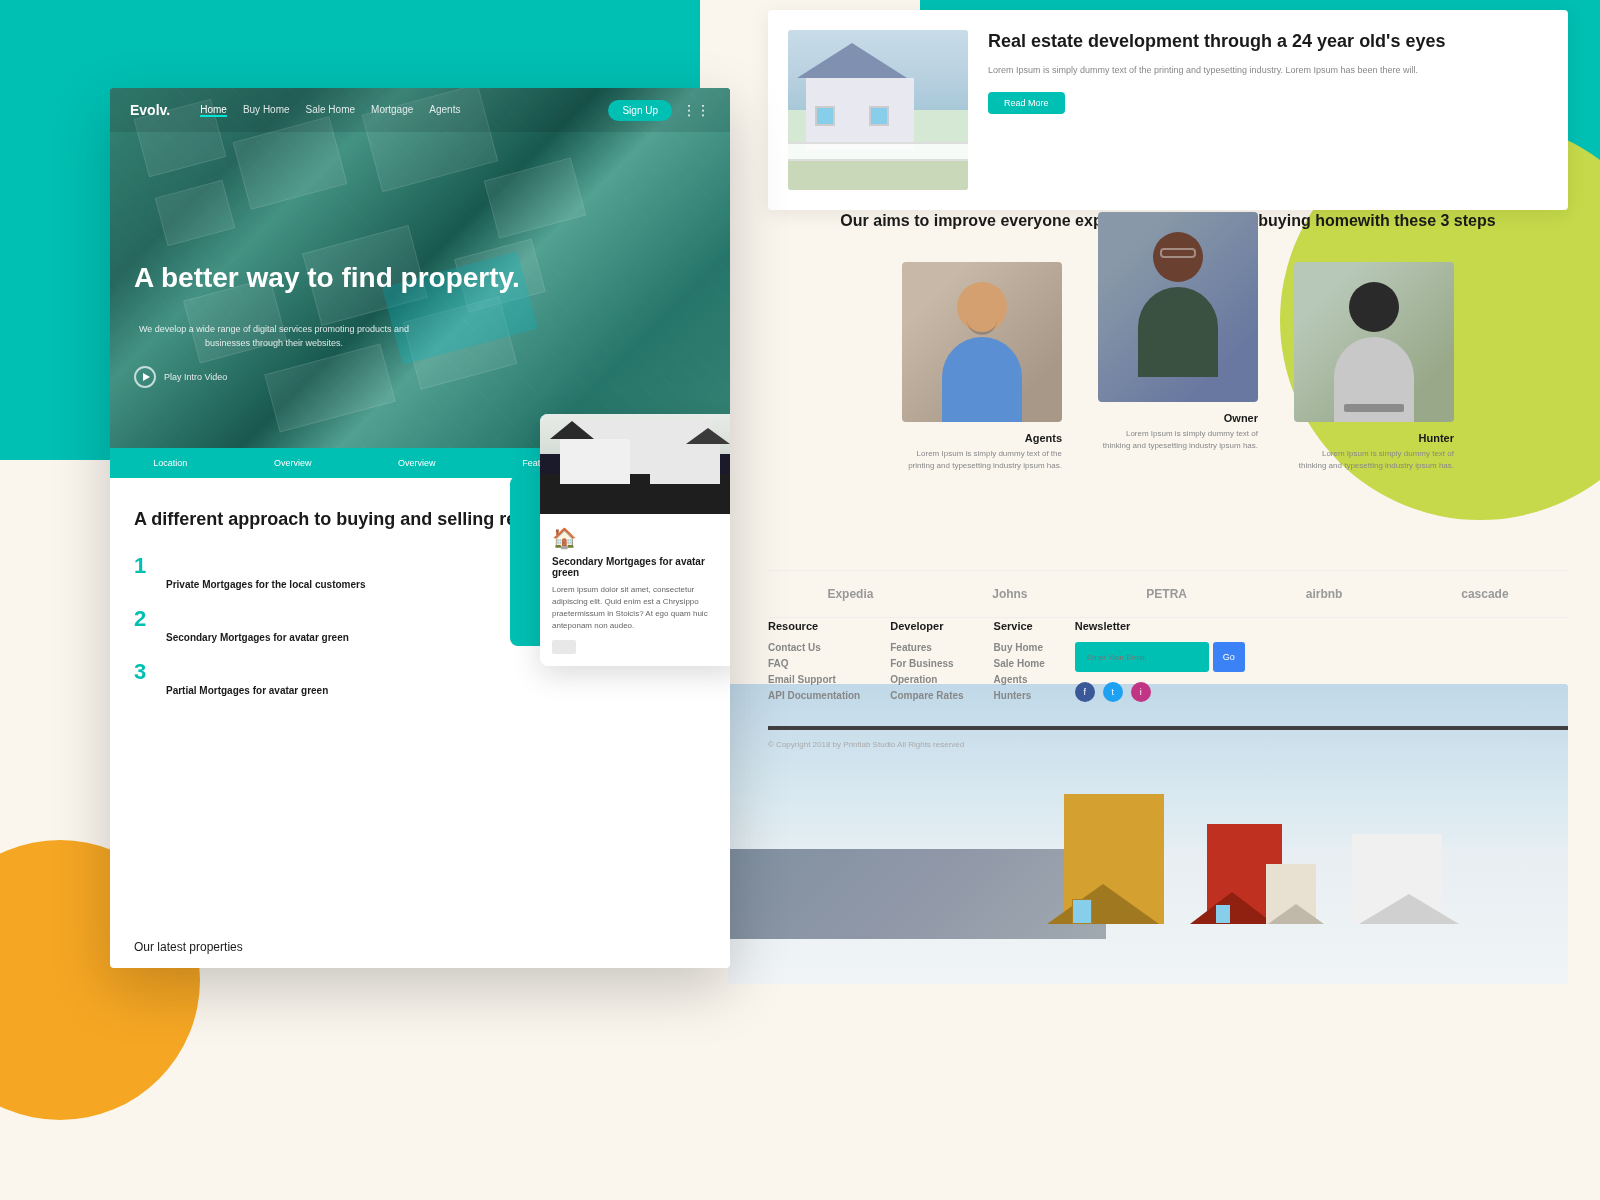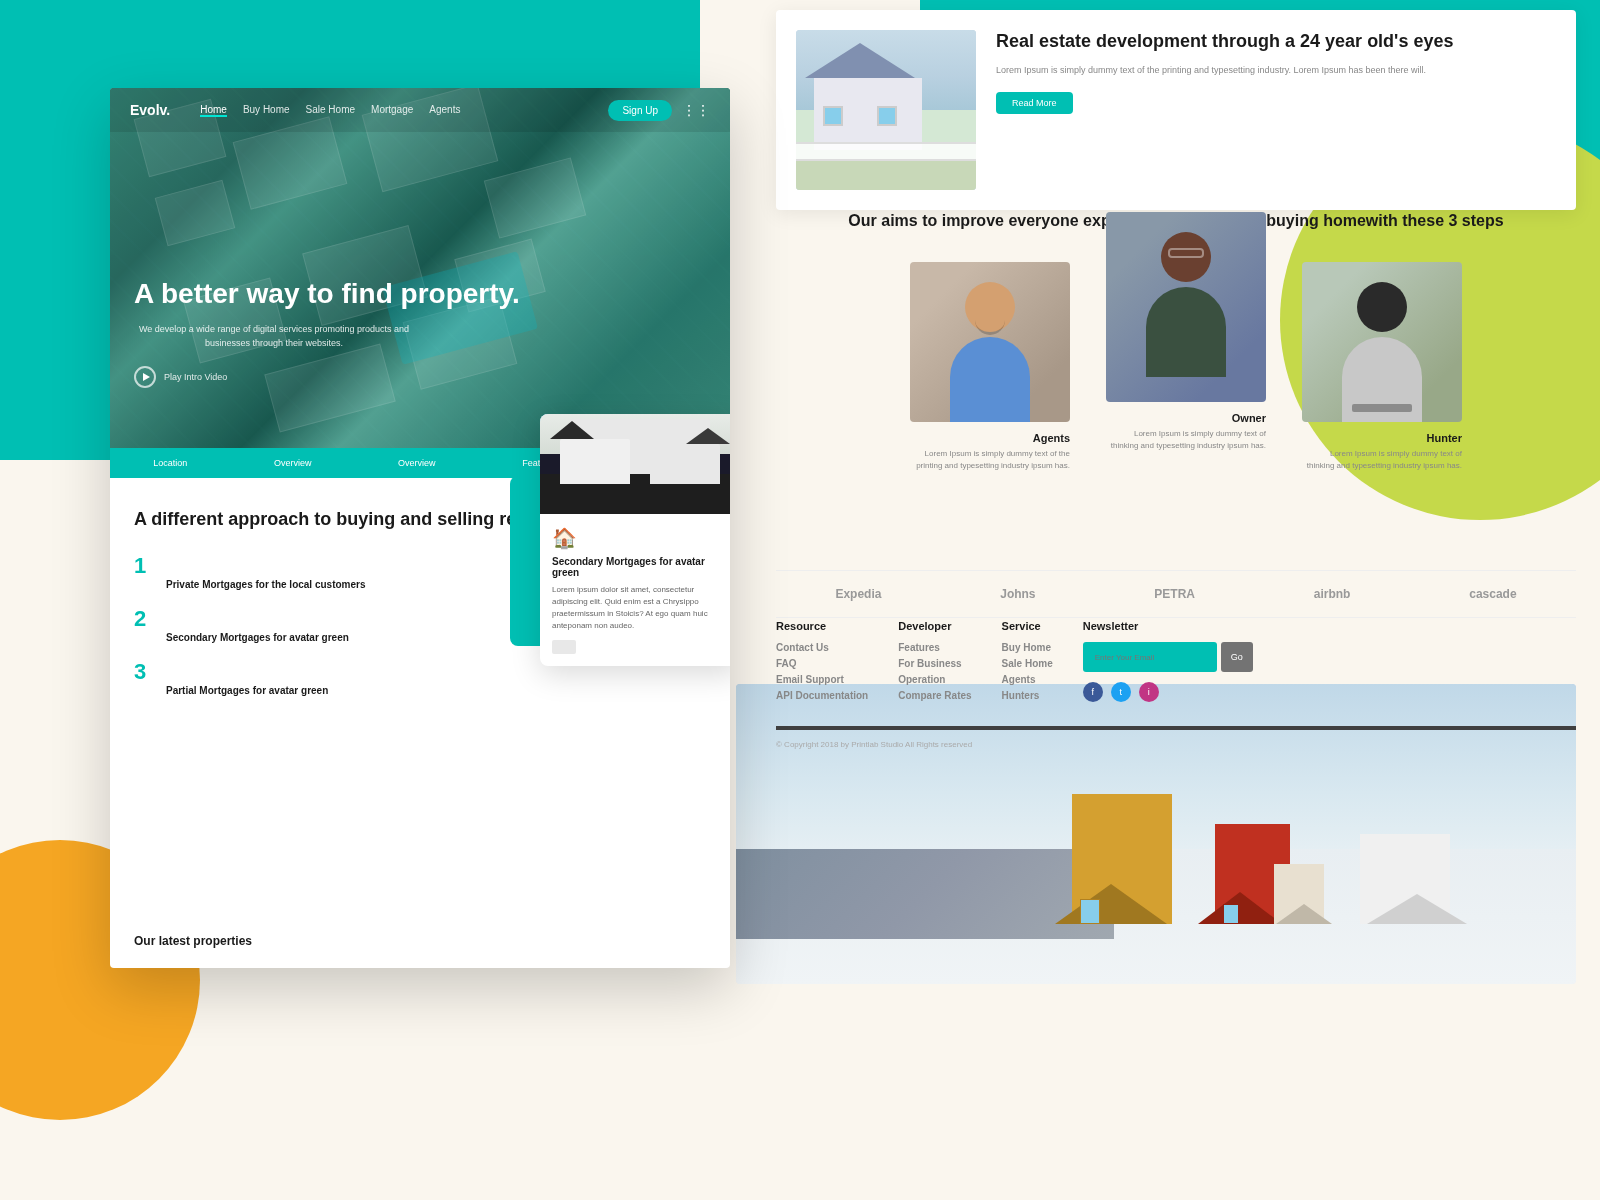--- a/index.html
+++ b/index.html
@@ -154,21 +154,21 @@
       bottom: 60px;
       left: 24px;
       right: 24px;
       z-index: 20;
     }
     .hero-title {
       color: #fff;
       font-size: 28px;
       font-weight: 800;
       line-height: 1.2;
-      margin-bottom: 12px;
+      margin-bottom: 28px;
     }
     .hero-subtitle {
       color: rgba(255,255,255,0.85);
       font-size: 9px;
       line-height: 1.5;
       max-width: 280px;
       margin-bottom: 16px;
       text-align: center;
     }
     .play-btn {
@@ -299,32 +299,32 @@
       width: 170px;
       height: 170px;
       background: #00bfb3;
       border-radius: 8px;
       z-index: 20;
     }
 
     
     .bottom-label {
       position: absolute;
-      bottom: 20px;
+      bottom: 14px;
       left: 24px;
       font-size: 12px;
-      font-weight: 700;
+      font-weight: 400;
       color: #1a1a1a;
     }
 
     
     .right-panel {
       position: absolute;
       top: 0;
-      right: 4px;
+      right: 12px;
       width: 860px;
       height: 984px;
       z-index: 5;
     }
 
     
     .blog-card {
       position: absolute;
       top: 10px;
       left: 40px;
@@ -492,21 +492,21 @@
     .newsletter-input {
       background: #00bfb3;
       border: none;
       padding: 6px 12px;
       color: #fff;
       font-size: 8px;
       border-radius: 3px;
       flex: 1;
     }
     .newsletter-btn {
-      background: #737373;
+      background: #3b82f6;
       color: #fff;
       border: none;
       padding: 10px 10px;
       font-size: 9px;
       border-radius: 3px;
       cursor: pointer;
     }
     .social-icons {
       display: flex;
       gap: 8px;

